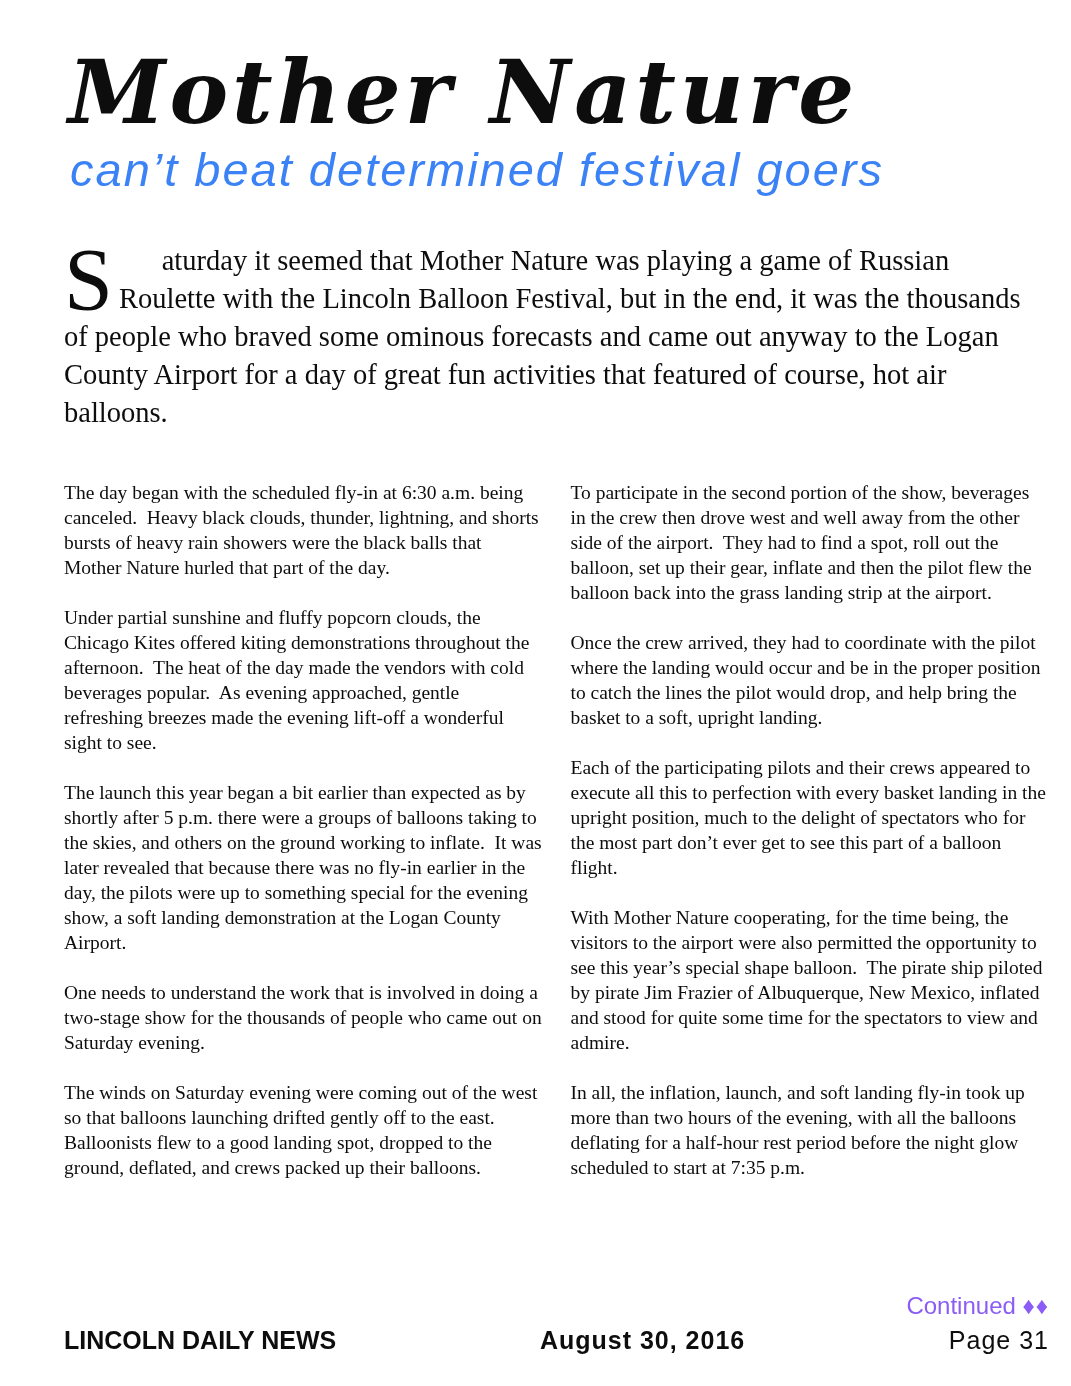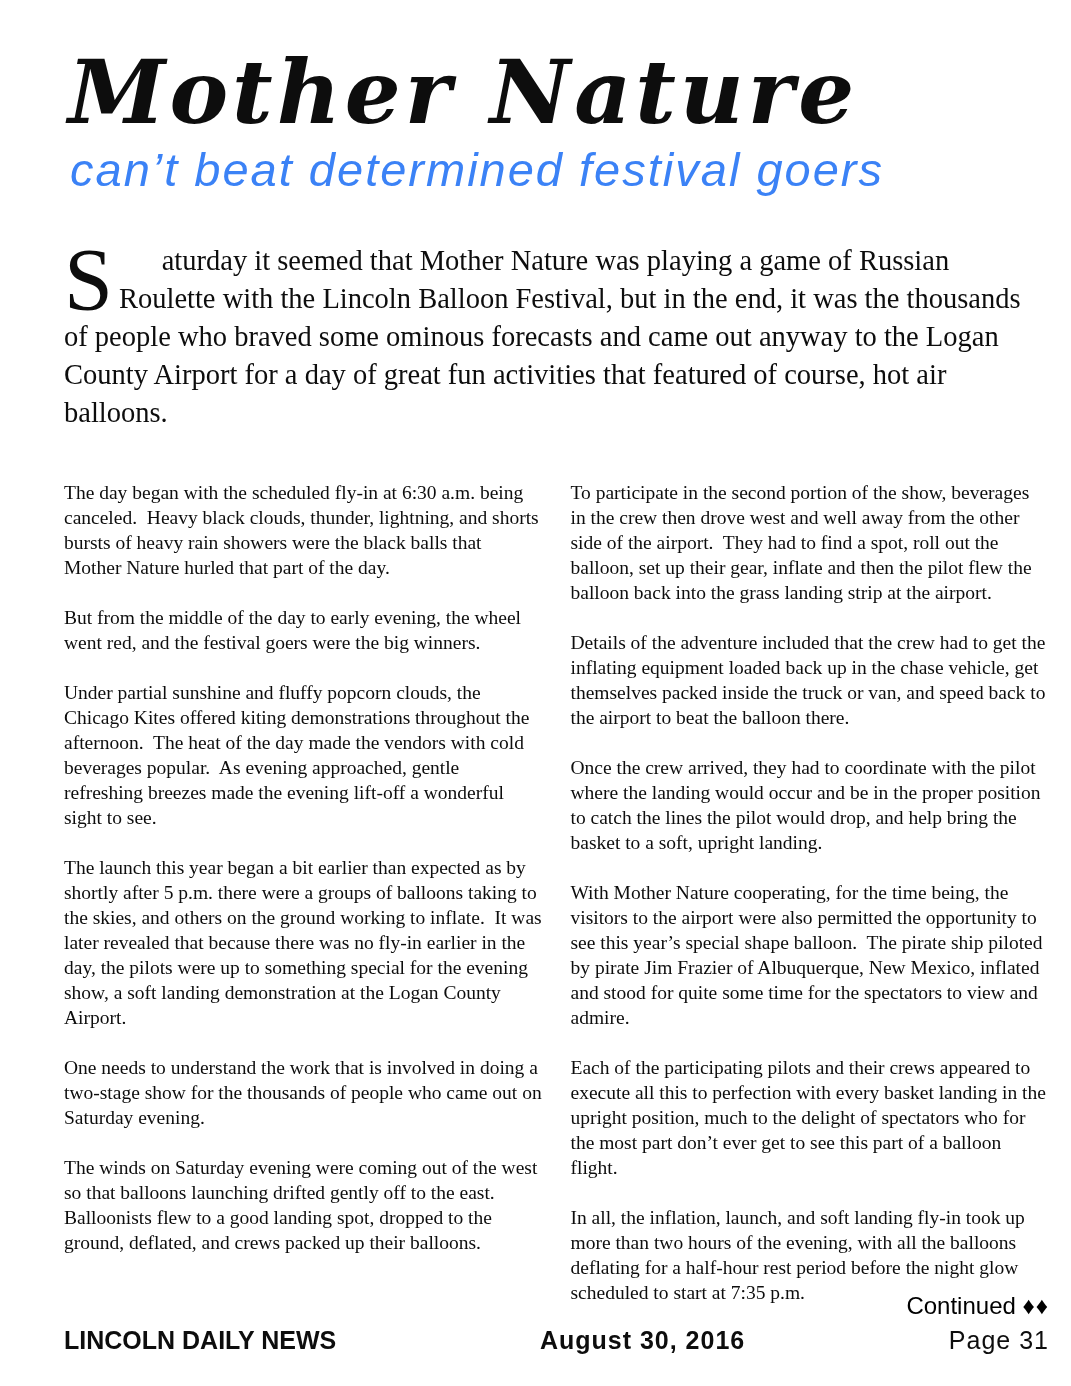--- a/index.html
+++ b/index.html
@@ -75,21 +75,21 @@
     margin: 0 0 25px 0;
     white-space: pre-wrap;
   }
   
   .continued {
     position: absolute;
     right: 61px;
     top: 1292px;
     font-family: "Liberation Sans", sans-serif;
     font-size: 24px;
-    color: #000000;
+    color: #8b5cf6;
   }
   .continued .diamonds {
     letter-spacing: 1px;
   }
   .footer {
     position: absolute;
     left: 64px;
     right: 61px;
     top: 1326px;
     display: flex;
@@ -113,32 +113,30 @@
 
     <h2 class="headline-sub">can’t beat determined festival goers</h2>
 
     <div class="lead">
       <span class="dropcap">S</span><span>aturday it seemed that Mother Nature was playing a game of Russian Roulette with the Lincoln Balloon Festival, but in the end, it was the thousands of people who braved some ominous forecasts and came out anyway to the Logan County Airport for a day of great fun activities that featured of course, hot air balloons.</span>
     </div>
 
     <div class="columns">
       <div class="col">
         <p>The day began with the scheduled fly-in at 6:30 a.m. being canceled.  Heavy black clouds, thunder, lightning, and shorts bursts of heavy rain showers were the black balls that Mother Nature hurled that part of the day.</p>
-        <p>But from the middle of the day to early evening, the wheel went red, and the festival goers were the big winners.</p>
         <p>Under partial sunshine and fluffy popcorn clouds, the Chicago Kites offered kiting demonstrations throughout the afternoon.  The heat of the day made the vendors with cold beverages popular.  As evening approached, gentle refreshing breezes made the evening lift-off a wonderful sight to see.</p>
         <p>The launch this year began a bit earlier than expected as by shortly after 5 p.m. there were a groups of balloons taking to the skies, and others on the ground working to inflate.  It was later revealed that because there was no fly-in earlier in the day, the pilots were up to something special for the evening show, a soft landing demonstration at the Logan County Airport.</p>
         <p>One needs to understand the work that is involved in doing a two-stage show for the thousands of people who came out on Saturday evening.</p>
         <p>The winds on Saturday evening were coming out of the west so that balloons launching drifted gently off to the east.  Balloonists flew to a good landing spot, dropped to the ground, deflated, and crews packed up their balloons.</p>
       </div>
       <div class="col">
         <p>To participate in the second portion of the show, beverages in the crew then drove west and well away from the other side of the airport.  They had to find a spot, roll out the balloon, set up their gear, inflate and then the pilot flew the balloon back into the grass landing strip at the airport.</p>
-        <p>Details of the adventure included that the crew had to get the inflating equipment loaded back up in the chase vehicle, get themselves packed inside the truck or van, and speed back to the airport to beat the balloon there.</p>
         <p>Once the crew arrived, they had to coordinate with the pilot where the landing would occur and be in the proper position to catch the lines the pilot would drop, and help bring the basket to a soft, upright landing.</p>
+        <p>Each of the participating pilots and their crews appeared to execute all this to perfection with every basket landing in the upright position, much to the delight of spectators who for the most part don’t ever get to see this part of a balloon flight.</p>
         <p>With Mother Nature cooperating, for the time being, the visitors to the airport were also permitted the opportunity to see this year’s special shape balloon.  The pirate ship piloted by pirate Jim Frazier of Albuquerque, New Mexico, inflated and stood for quite some time for the spectators to view and admire.</p>
-        <p>Each of the participating pilots and their crews appeared to execute all this to perfection with every basket landing in the upright position, much to the delight of spectators who for the most part don’t ever get to see this part of a balloon flight.</p>
         <p>In all, the inflation, launch, and soft landing fly-in took up more than two hours of the evening, with all the balloons deflating for a half-hour rest period before the night glow scheduled to start at 7:35 p.m.</p>
       </div>
     </div>
   </div>
 
   <div class="continued">
     <span>Continued </span><span class="diamonds">♦♦</span>
   </div>
 
   <div class="footer">

